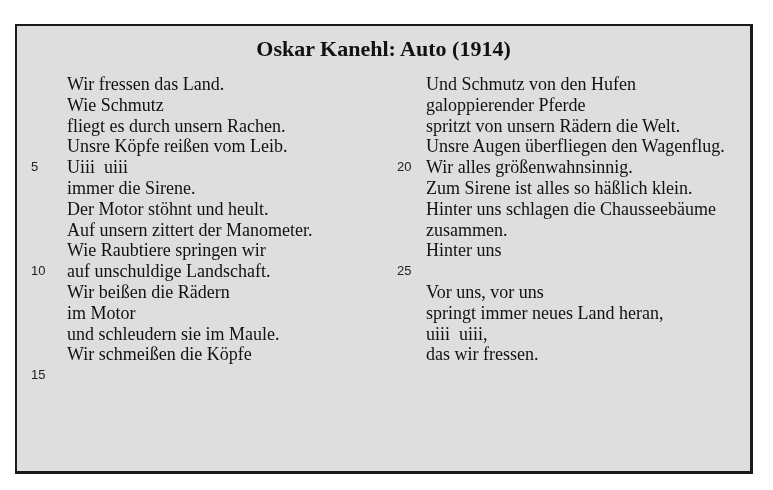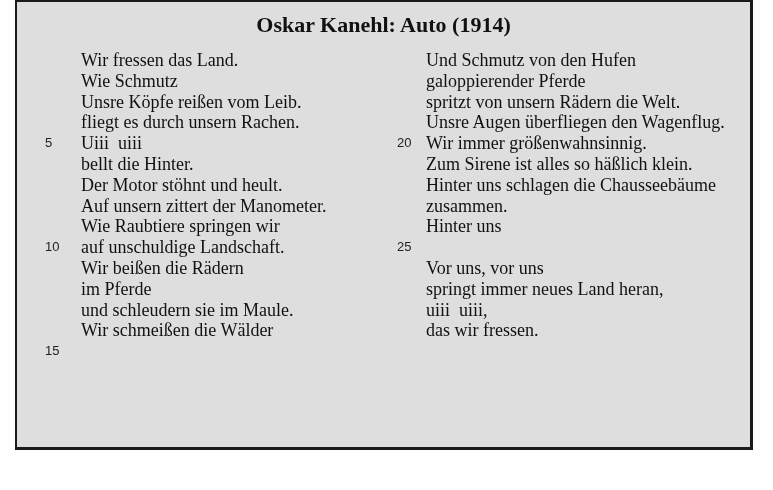--- a/index.html
+++ b/index.html
@@ -9,21 +9,21 @@
     }
     body {
       width: 773px;
       height: 490px;
       position: relative;
       overflow: hidden;
     }
     .poem-box {
       position: absolute;
       left: 15px;
-      top: 0;
+      top: 24px;
       width: 738px;
       height: 450px;
       background: #dedede;
       border: 2px solid #1a1a1a;
       box-sizing: border-box;
       border-right-width: 3px;
       border-bottom-width: 3px;
     }
     .poem-title {
       position: absolute;
@@ -34,21 +34,21 @@
       font-family: "Liberation Serif", serif;
       font-weight: bold;
       font-size: 22px;
       color: #111111;
       line-height: 28px;
     }
     .column {
       position: absolute;
       top: 48px;
     }
-    .col-left { left: 0; width: 360px; padding-left: 14px; }
+    .col-left { left: 0; width: 360px; }
     .col-right { left: 360px; width: 375px; }
     .verse-line {
       position: relative;
       height: 20.8px;
       line-height: 20.8px;
       font-family: "Liberation Serif", serif;
       font-size: 18px;
       color: #111111;
       white-space: pre;
     }
@@ -66,41 +66,41 @@
   </style>
 </head>
 <body>
 
 <div class="poem-box">
   <div class="poem-title">Oskar Kanehl: Auto (1914)</div>
 
   <div class="column col-left">
     <div class="verse-line"><span class="line-number"></span><span class="line-text">Wir fressen das Land.</span></div>
     <div class="verse-line"><span class="line-number"></span><span class="line-text">Wie Schmutz</span></div>
+    <div class="verse-line"><span class="line-number"></span><span class="line-text">fliegt es durch unsern Rachen.</span></div>
     <div class="verse-line"><span class="line-number"></span><span class="line-text">Unsre Köpfe reißen vom Leib.</span></div>
-    <div class="verse-line"><span class="line-number"></span><span class="line-text">fliegt es durch unsern Rachen.</span></div>
     <div class="verse-line"><span class="line-number">5</span><span class="line-text">Uiii  uiii</span></div>
-    <div class="verse-line"><span class="line-number"></span><span class="line-text">bellt die Hinter.</span></div>
+    <div class="verse-line"><span class="line-number"></span><span class="line-text">immer die Sirene.</span></div>
     <div class="verse-line"><span class="line-number"></span><span class="line-text">Der Motor stöhnt und heult.</span></div>
     <div class="verse-line"><span class="line-number"></span><span class="line-text">Auf unsern zittert der Manometer.</span></div>
     <div class="verse-line"><span class="line-number"></span><span class="line-text">Wie Raubtiere springen wir</span></div>
     <div class="verse-line"><span class="line-number">10</span><span class="line-text">auf unschuldige Landschaft.</span></div>
     <div class="verse-line"><span class="line-number"></span><span class="line-text">Wir beißen die Rädern</span></div>
-    <div class="verse-line"><span class="line-number"></span><span class="line-text">im Pferde</span></div>
+    <div class="verse-line"><span class="line-number"></span><span class="line-text">im Motor</span></div>
     <div class="verse-line"><span class="line-number"></span><span class="line-text">und schleudern sie im Maule.</span></div>
-    <div class="verse-line"><span class="line-number"></span><span class="line-text">Wir schmeißen die Wälder</span></div>
+    <div class="verse-line"><span class="line-number"></span><span class="line-text">Wir schmeißen die Köpfe</span></div>
     <div class="verse-line"><span class="line-number">15</span></div>
   </div>
 
   <div class="column col-right">
     <div class="verse-line"><span class="line-number"></span><span class="line-text">Und Schmutz von den Hufen</span></div>
     <div class="verse-line"><span class="line-number"></span><span class="line-text">galoppierender Pferde</span></div>
     <div class="verse-line"><span class="line-number"></span><span class="line-text">spritzt von unsern Rädern die Welt.</span></div>
     <div class="verse-line"><span class="line-number"></span><span class="line-text">Unsre Augen überfliegen den Wagenflug.</span></div>
-    <div class="verse-line"><span class="line-number">20</span><span class="line-text">Wir immer größenwahnsinnig.</span></div>
+    <div class="verse-line"><span class="line-number">20</span><span class="line-text">Wir alles größenwahnsinnig.</span></div>
     <div class="verse-line"><span class="line-number"></span><span class="line-text">Zum Sirene ist alles so häßlich klein.</span></div>
     <div class="verse-line"><span class="line-number"></span><span class="line-text">Hinter uns schlagen die Chausseebäume</span></div>
     <div class="verse-line"><span class="line-number"></span><span class="line-text">zusammen.</span></div>
     <div class="verse-line"><span class="line-number"></span><span class="line-text">Hinter uns</span></div>
     <div class="verse-line"><span class="line-number">25</span></div>
     <div class="verse-line"><span class="line-number"></span><span class="line-text">Vor uns, vor uns</span></div>
     <div class="verse-line"><span class="line-number"></span><span class="line-text">springt immer neues Land heran,</span></div>
     <div class="verse-line"><span class="line-number"></span><span class="line-text">uiii  uiii,</span></div>
     <div class="verse-line"><span class="line-number"></span><span class="line-text">das wir fressen.</span></div>
   </div>

